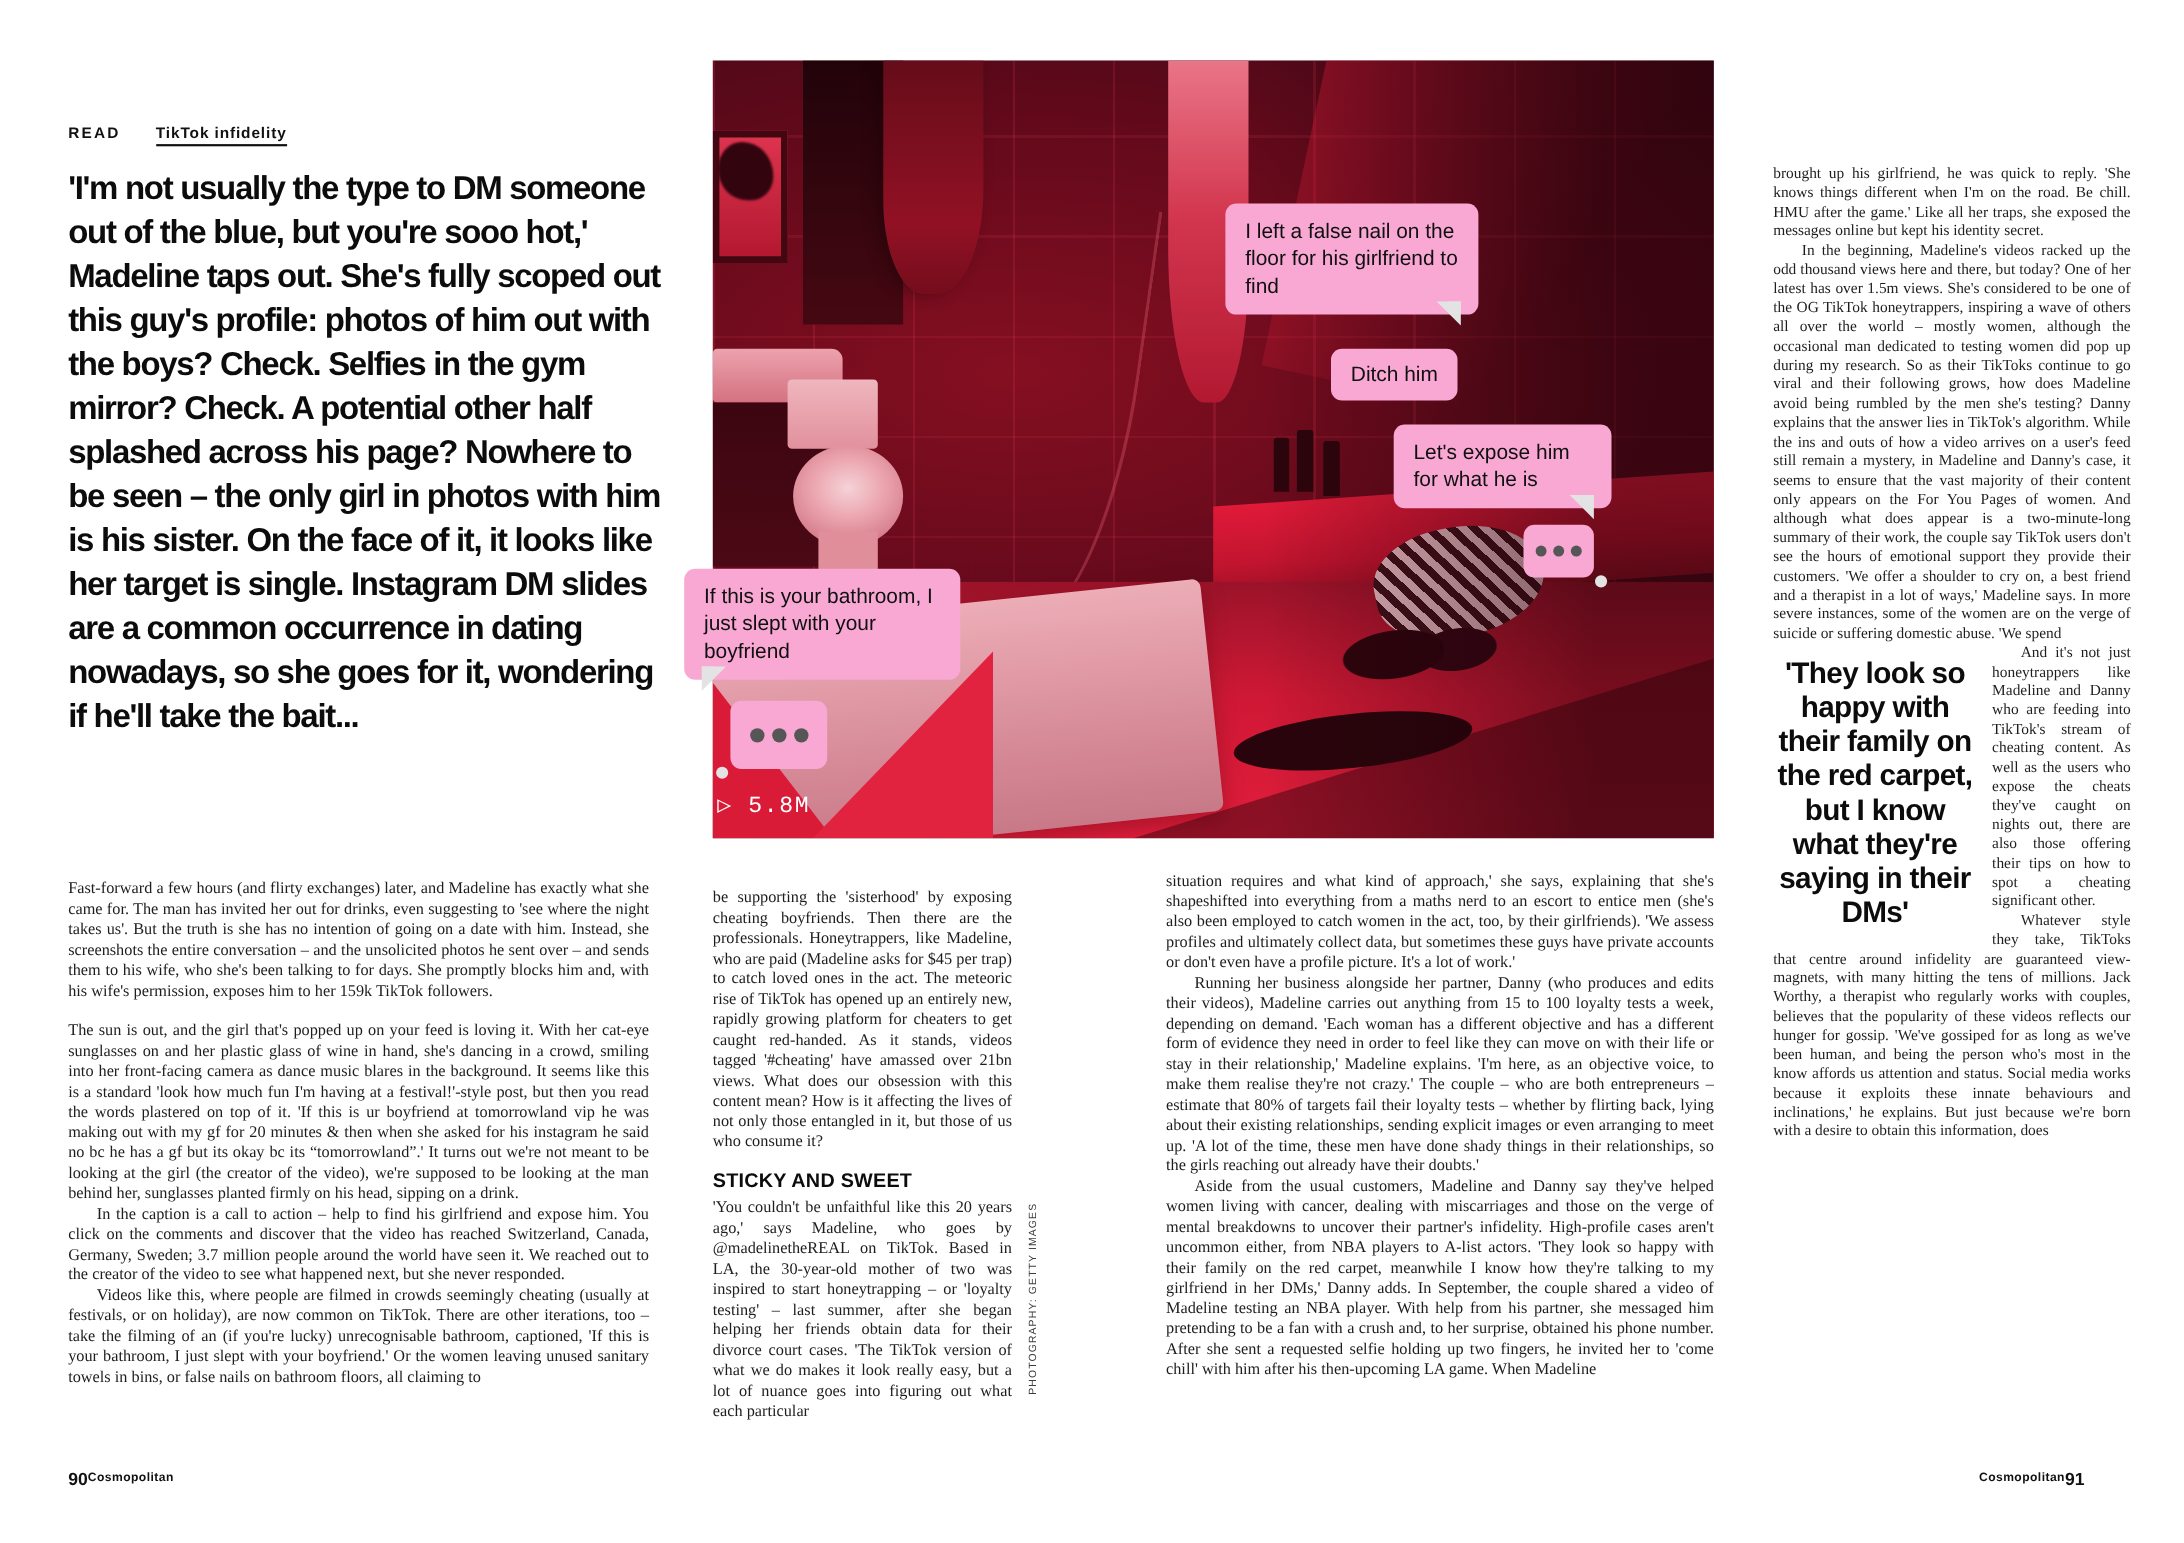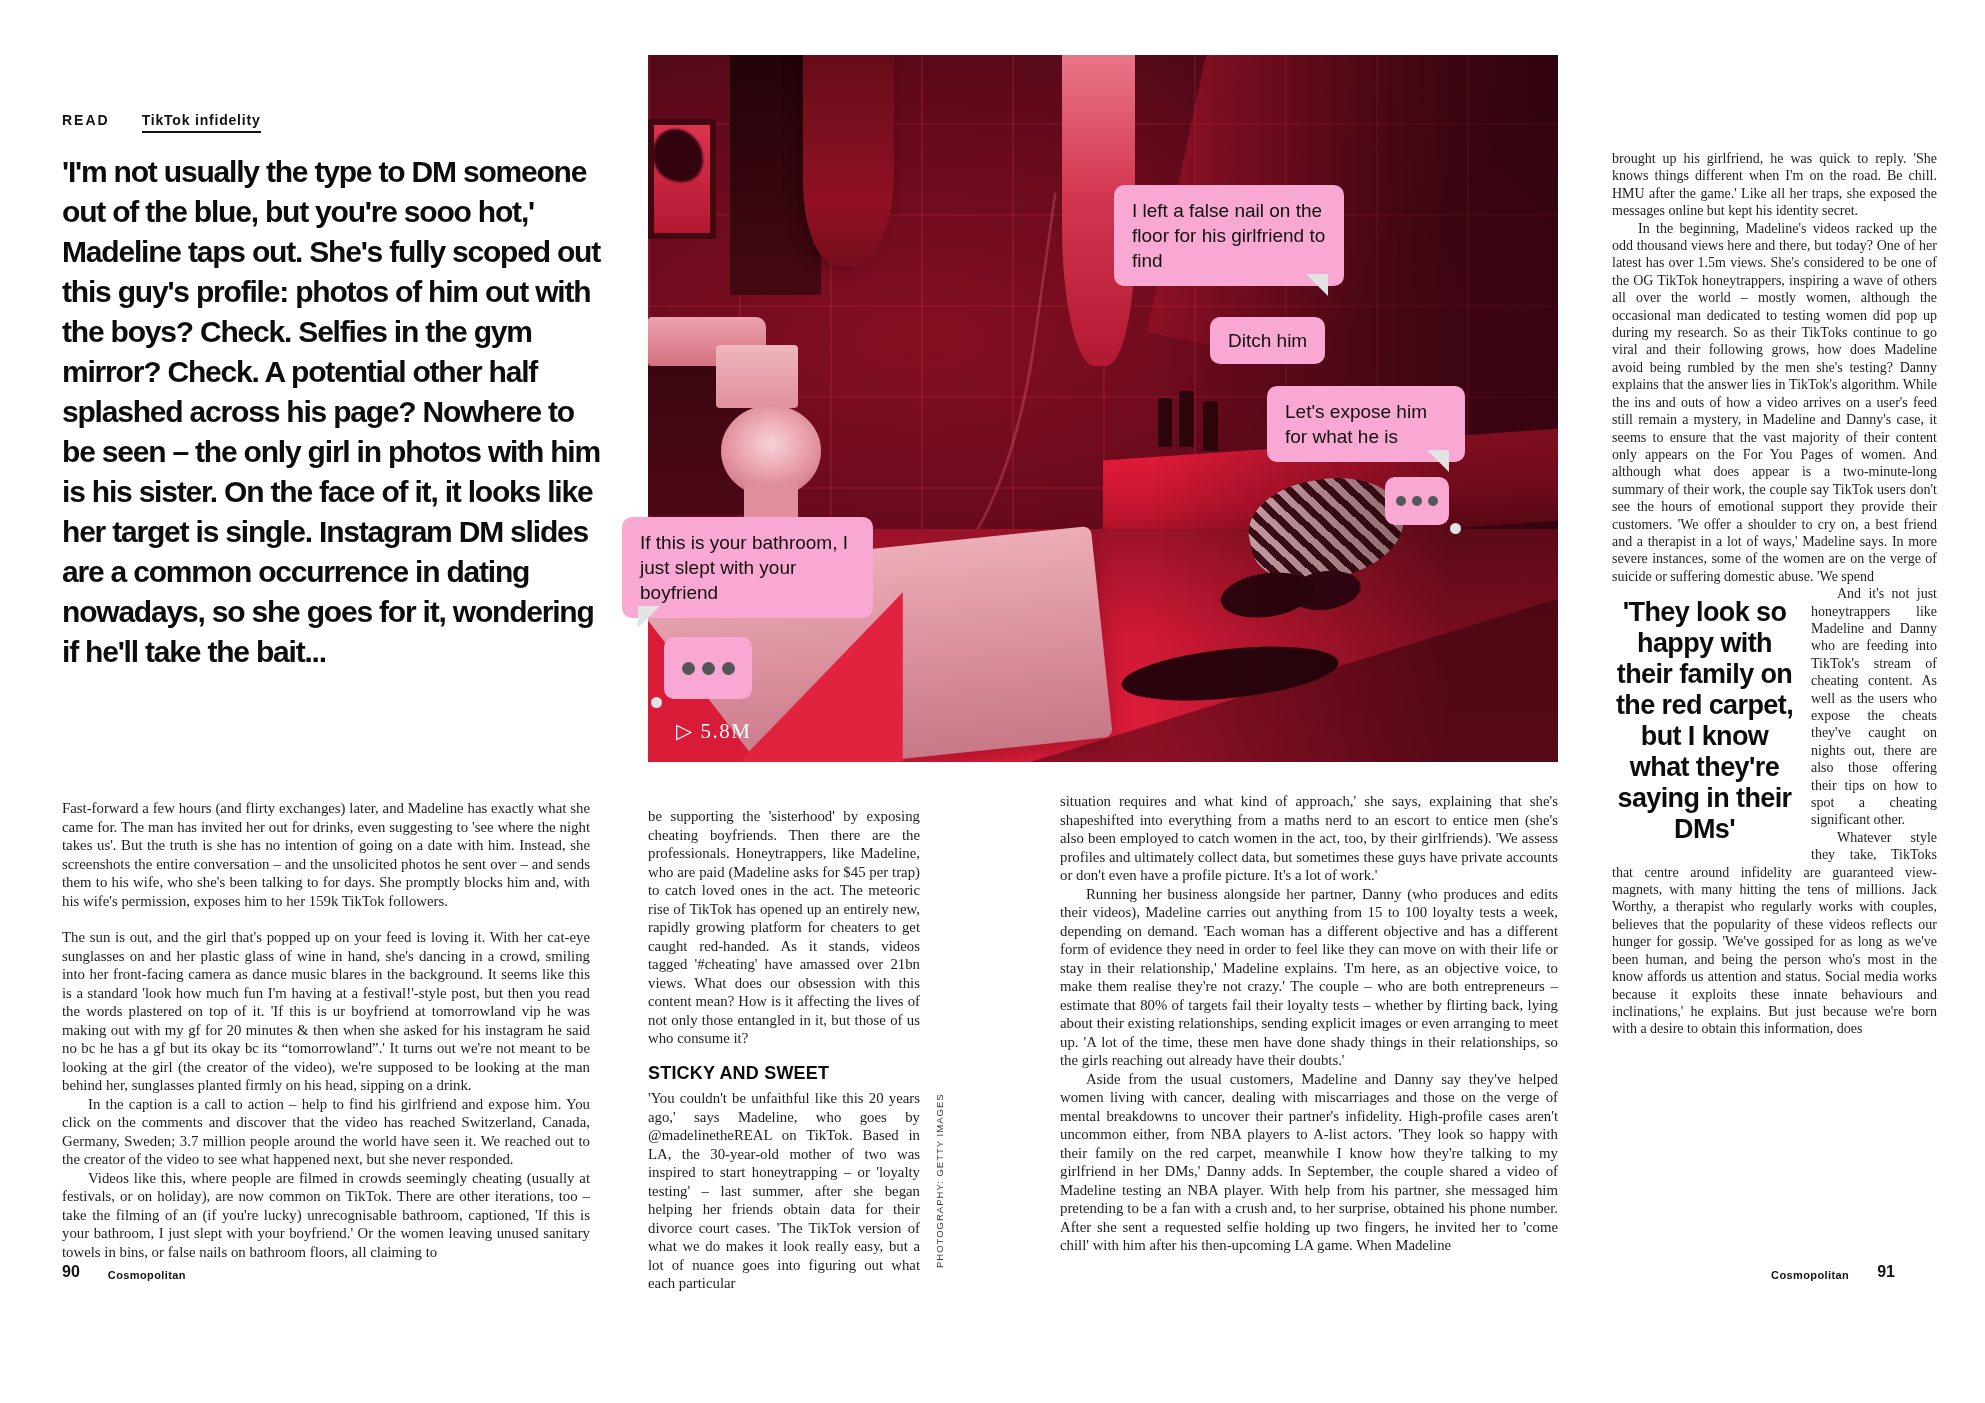--- a/index.html
+++ b/index.html
@@ -105,28 +105,28 @@
   .bubble-false-nail { left:466px; top:130px; width:230px; }
   .bubble-ditch      { left:562px; top:262px; padding:11px 18px; }
   .bubble-expose     { left:619px; top:331px; width:198px; }
   .bubble-typing-sm  { left:737px; top:422px; width:64px; height:48px; display:flex; align-items:center; justify-content:center; }
   .bubble-bathroom   { left:-26px; top:462px; width:251px; }
   .bubble-typing-lg  { left:16px;  top:582px; width:88px; height:62px; display:flex; align-items:center; justify-content:center; }
   .dots { display:flex; gap:6px; align-items:center; }
   .dots i { display:block; width:10px; height:10px; border-radius:50%; background:#565656; }
   .dots.lg { gap:7px; } .dots.lg i { width:13px; height:13px; }
 
-  .view-count { position:absolute; left:28px; top:664px; z-index:4; color:#fff;
-    font-size:21px; letter-spacing:1.5px; font-family:Liberation Serif, serif; }
+  .view-count { position:absolute; left:4px; top:664px; z-index:4; color:#fff;
+    font-size:21px; letter-spacing:1.5px; font-family:Liberation Mono, monospace; }
 
   
   .photo-credit { position:absolute; left:934px; top:1078px; height:190px;
     writing-mode:vertical-rl; transform:rotate(180deg);
     font-size:9.5px; letter-spacing:1px; color:#3c3c3c; }
-  .folio { position:absolute; top:1263px; display:flex; align-items:flex-end; gap:28px; }
+  .folio { position:absolute; top:1337px; display:flex; align-items:flex-start; }
   .folio-left { left:62px; }
   .folio-right { right:90px; }
   .folio .num { font-size:16px; font-weight:700; }
   .folio .mag { font-size:11px; font-weight:700; letter-spacing:.4px; }
 </style>
 </head>
 <body>
 
 <div class="spread">
 

